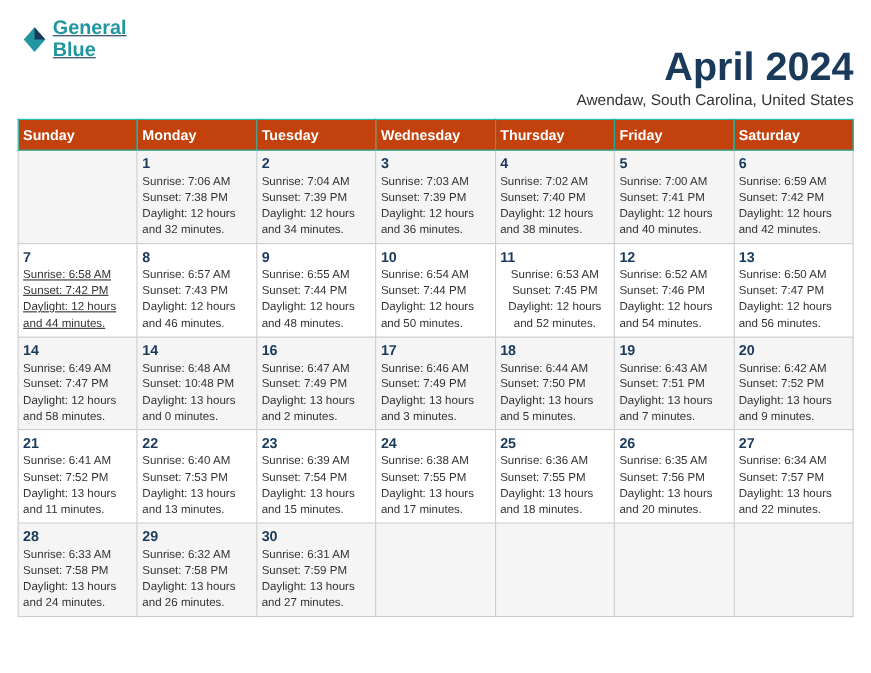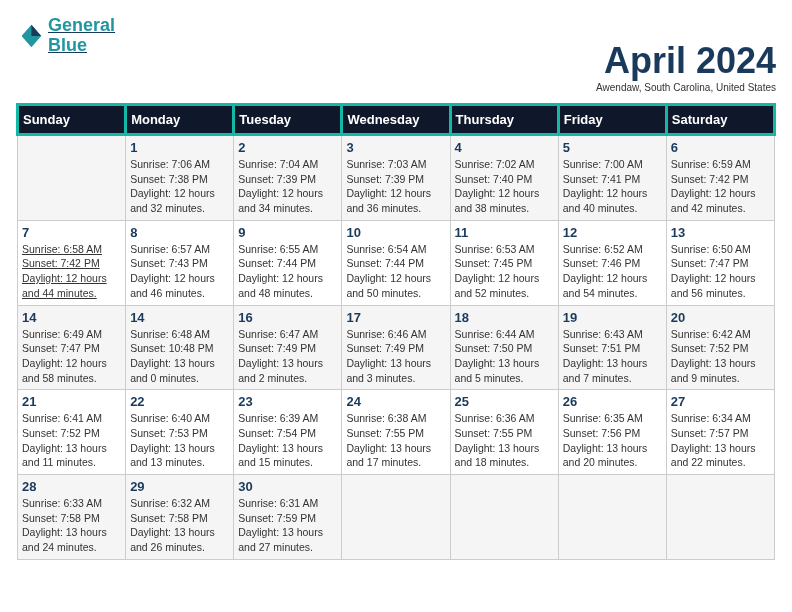--- a/index.html
+++ b/index.html
@@ -38,36 +38,36 @@
     .title-area {
       text-align: right;
       margin-top: 24px;
     }
     .month-title {
       font-size: 36px;
       font-weight: bold;
       color: #1a3a5c;
     }
     .location-subtitle {
-      font-size: 10px;
+      font-size: 14px;
       color: #333;
     }
     table {
       width: 100%;
       border-collapse: collapse;
       font-size: 11px;
     }
     thead tr th {
-      background-color: #0f172a;
+      background-color: #c2410c;
       color: #fff;
       padding: 6px 4px;
       text-align: left;
       font-size: 13px;
       font-weight: bold;
-      border: 3px solid #14b8a6;
+      border: 1px solid #14b8a6;
     }
     tbody tr td {
       border: 1px solid #ccc;
       padding: 4px;
       vertical-align: top;
       width: 108px;
       min-height: 80px;
       background: #fff;
     }
     tbody tr:nth-child(odd) td {
@@ -191,21 +191,21 @@
         </td>
         <td>
           <span class="day-num">10</span>
           <div class="day-info" style="white-space: pre-line;">Sunrise: 6:54 AM
 Sunset: 7:44 PM
 Daylight: 12 hours
 and 50 minutes.</div>
         </td>
         <td>
           <span class="day-num">11</span>
-          <div class="day-info" style="white-space: pre-line;">Sunrise: 6:53 AM
+          <div class="day-info" style="white-space: pre-line; text-align: center;">Sunrise: 6:53 AM
 Sunset: 7:45 PM
 Daylight: 12 hours
 and 52 minutes.</div>
         </td>
         <td>
           <span class="day-num">12</span>
           <div class="day-info" style="white-space: pre-line;">Sunrise: 6:52 AM
 Sunset: 7:46 PM
 Daylight: 12 hours
 and 54 minutes.</div>

